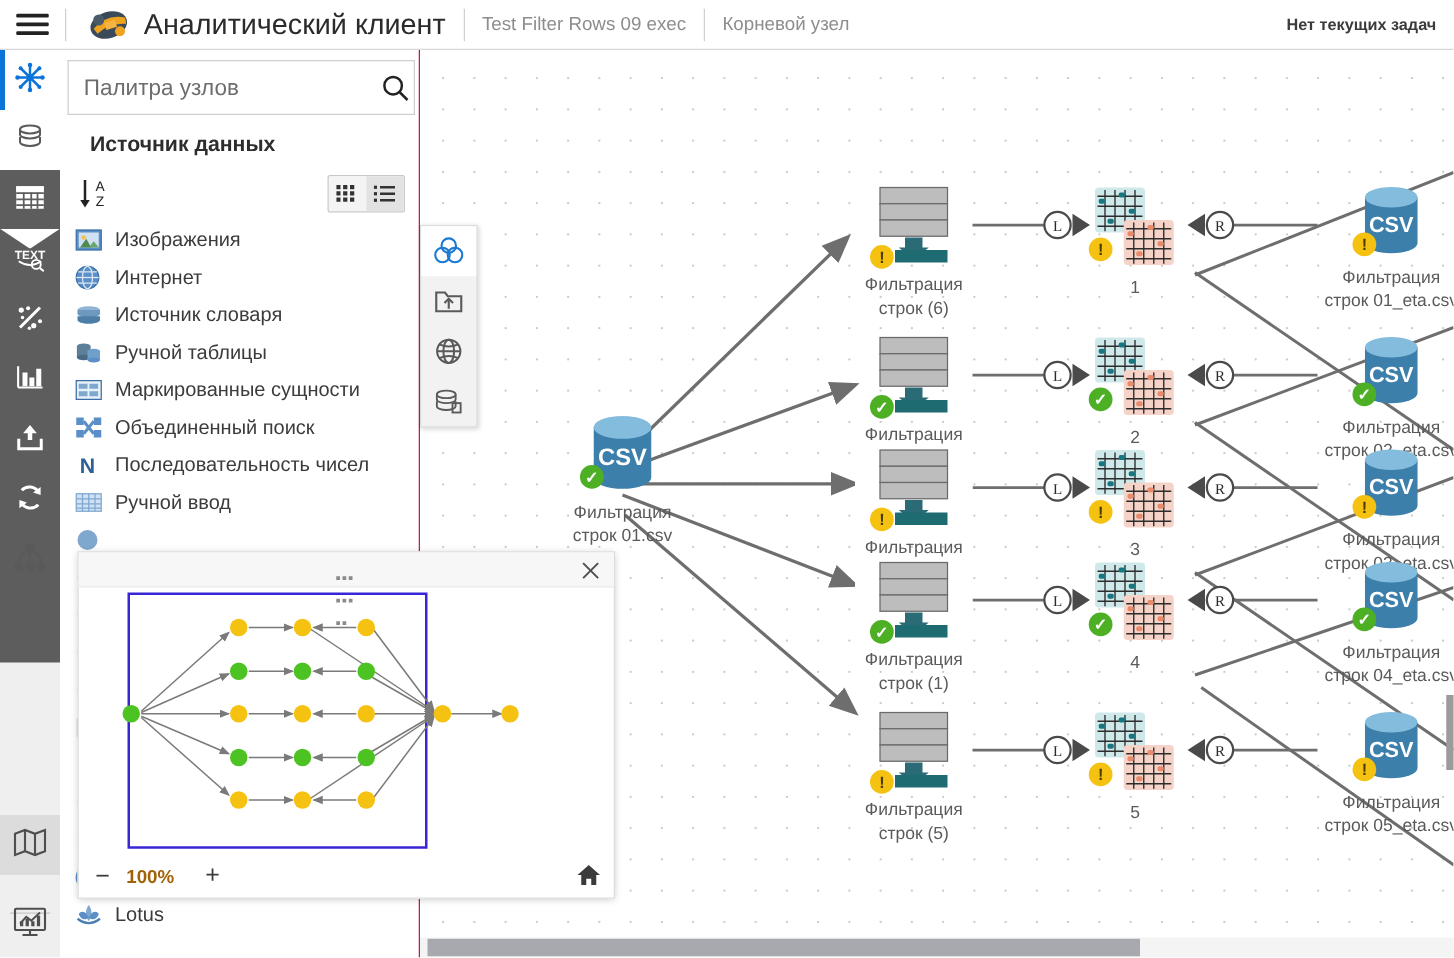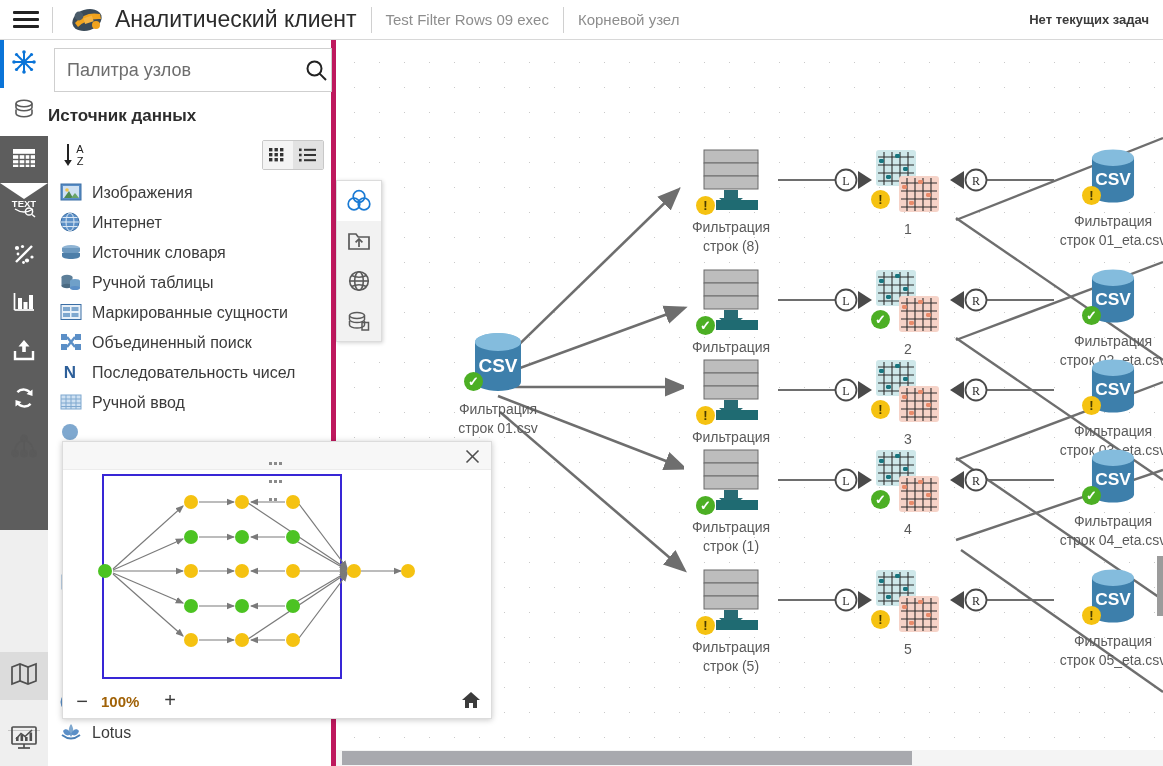--- a/index.html
+++ b/index.html
@@ -66,35 +66,35 @@
     clip-path: polygon(0 0, 100% 0, 50% 100%);
   }
   #rail-sep {
     position: absolute; left: 8px; top: 690px; width: 32px; height: 1px; background: #c6c6c6;
   }
   .rail-btn.grayhl { background: #dcdcdc; }
 
   
   #palette {
     position: absolute; top: 40px; left: 48px; width: 288px; height: 726px;
-    background: #fff; border-right: 5px solid #be185d;
+    background: #fff; border-right: 1px solid #be185d;
   }
   #search-row {
     position: absolute; top: 8px; left: 6px; width: 278px; height: 44px;
     border: 1px solid #cfcfcf; background: #fff;
     display: flex; align-items: center;
   }
   #search-input {
     flex: 1; border: 0; outline: none; font-size: 18px; color: #4a4a4a;
     padding-left: 12px; background: transparent; font-family: "Liberation Sans", sans-serif;
   }
   #search-input::placeholder { color: #6d6d6d; }
   #search-icon-btn { width: 42px; display: flex; align-items: center; justify-content: center; cursor: pointer; }
   #cat-title {
-    position: absolute; top: 66px; left: 0;
+    position: absolute; top: 66px; left: 24px;
     font-size: 17px; font-weight: bold; color: #2d2d2d;
   }
   #sort-btn {
     position: absolute; top: 101px; left: 14px; width: 32px; height: 30px; cursor: pointer;
   }
   #view-toggle {
     position: absolute; top: 100px; left: 214px;
     display: flex; border: 1px solid #c8c8c8; border-radius: 2px; overflow: hidden;
   }
   .vt { width: 30px; height: 28px; display: flex; align-items: center; justify-content: center; cursor: pointer; background: #f4f4f4; }
@@ -685,21 +685,21 @@
         <svg width="62" height="64" viewBox="0 0 62 64" style="position:absolute;left:16px;top:0;">
           <rect x="4" y="2" width="54" height="13" fill="#bdbdbd" stroke="#6a6a6a"></rect>
           <rect x="4" y="15" width="54" height="13" fill="#bdbdbd" stroke="#6a6a6a"></rect>
           <rect x="4" y="28" width="54" height="13" fill="#bdbdbd" stroke="#6a6a6a"></rect>
           <polygon points="24,42 38,42 38,50 43,50 31,60 19,50 24,50" fill="#2a6b75"></polygon>
           <rect x="16" y="52" width="42" height="10" fill="#1f6b72"></rect>
         </svg>
         <div class="badge warn" style="left:12px; top:48px;">!</div>
       </div>
       <div class="node-label" style="top:70px;">Фильтрация</div>
-      <div class="node-label" style="top:89px;">строк  (8)</div>
+      <div class="node-label" style="top:89px;">строк  (6)</div>
     </div>
 
     <div class="node" style="left:348px; top:228px; width:94px;">
       <div style="position:relative;width:94px;height:72px;">
         <svg width="62" height="64" viewBox="0 0 62 64" style="position:absolute;left:16px;top:0;">
           <rect x="4" y="2" width="54" height="13" fill="#bdbdbd" stroke="#6a6a6a"></rect>
           <rect x="4" y="15" width="54" height="13" fill="#bdbdbd" stroke="#6a6a6a"></rect>
           <rect x="4" y="28" width="54" height="13" fill="#bdbdbd" stroke="#6a6a6a"></rect>
           <polygon points="24,42 38,42 38,50 43,50 31,60 19,50 24,50" fill="#2a6b75"></polygon>
           <rect x="16" y="52" width="42" height="10" fill="#1f6b72"></rect>

